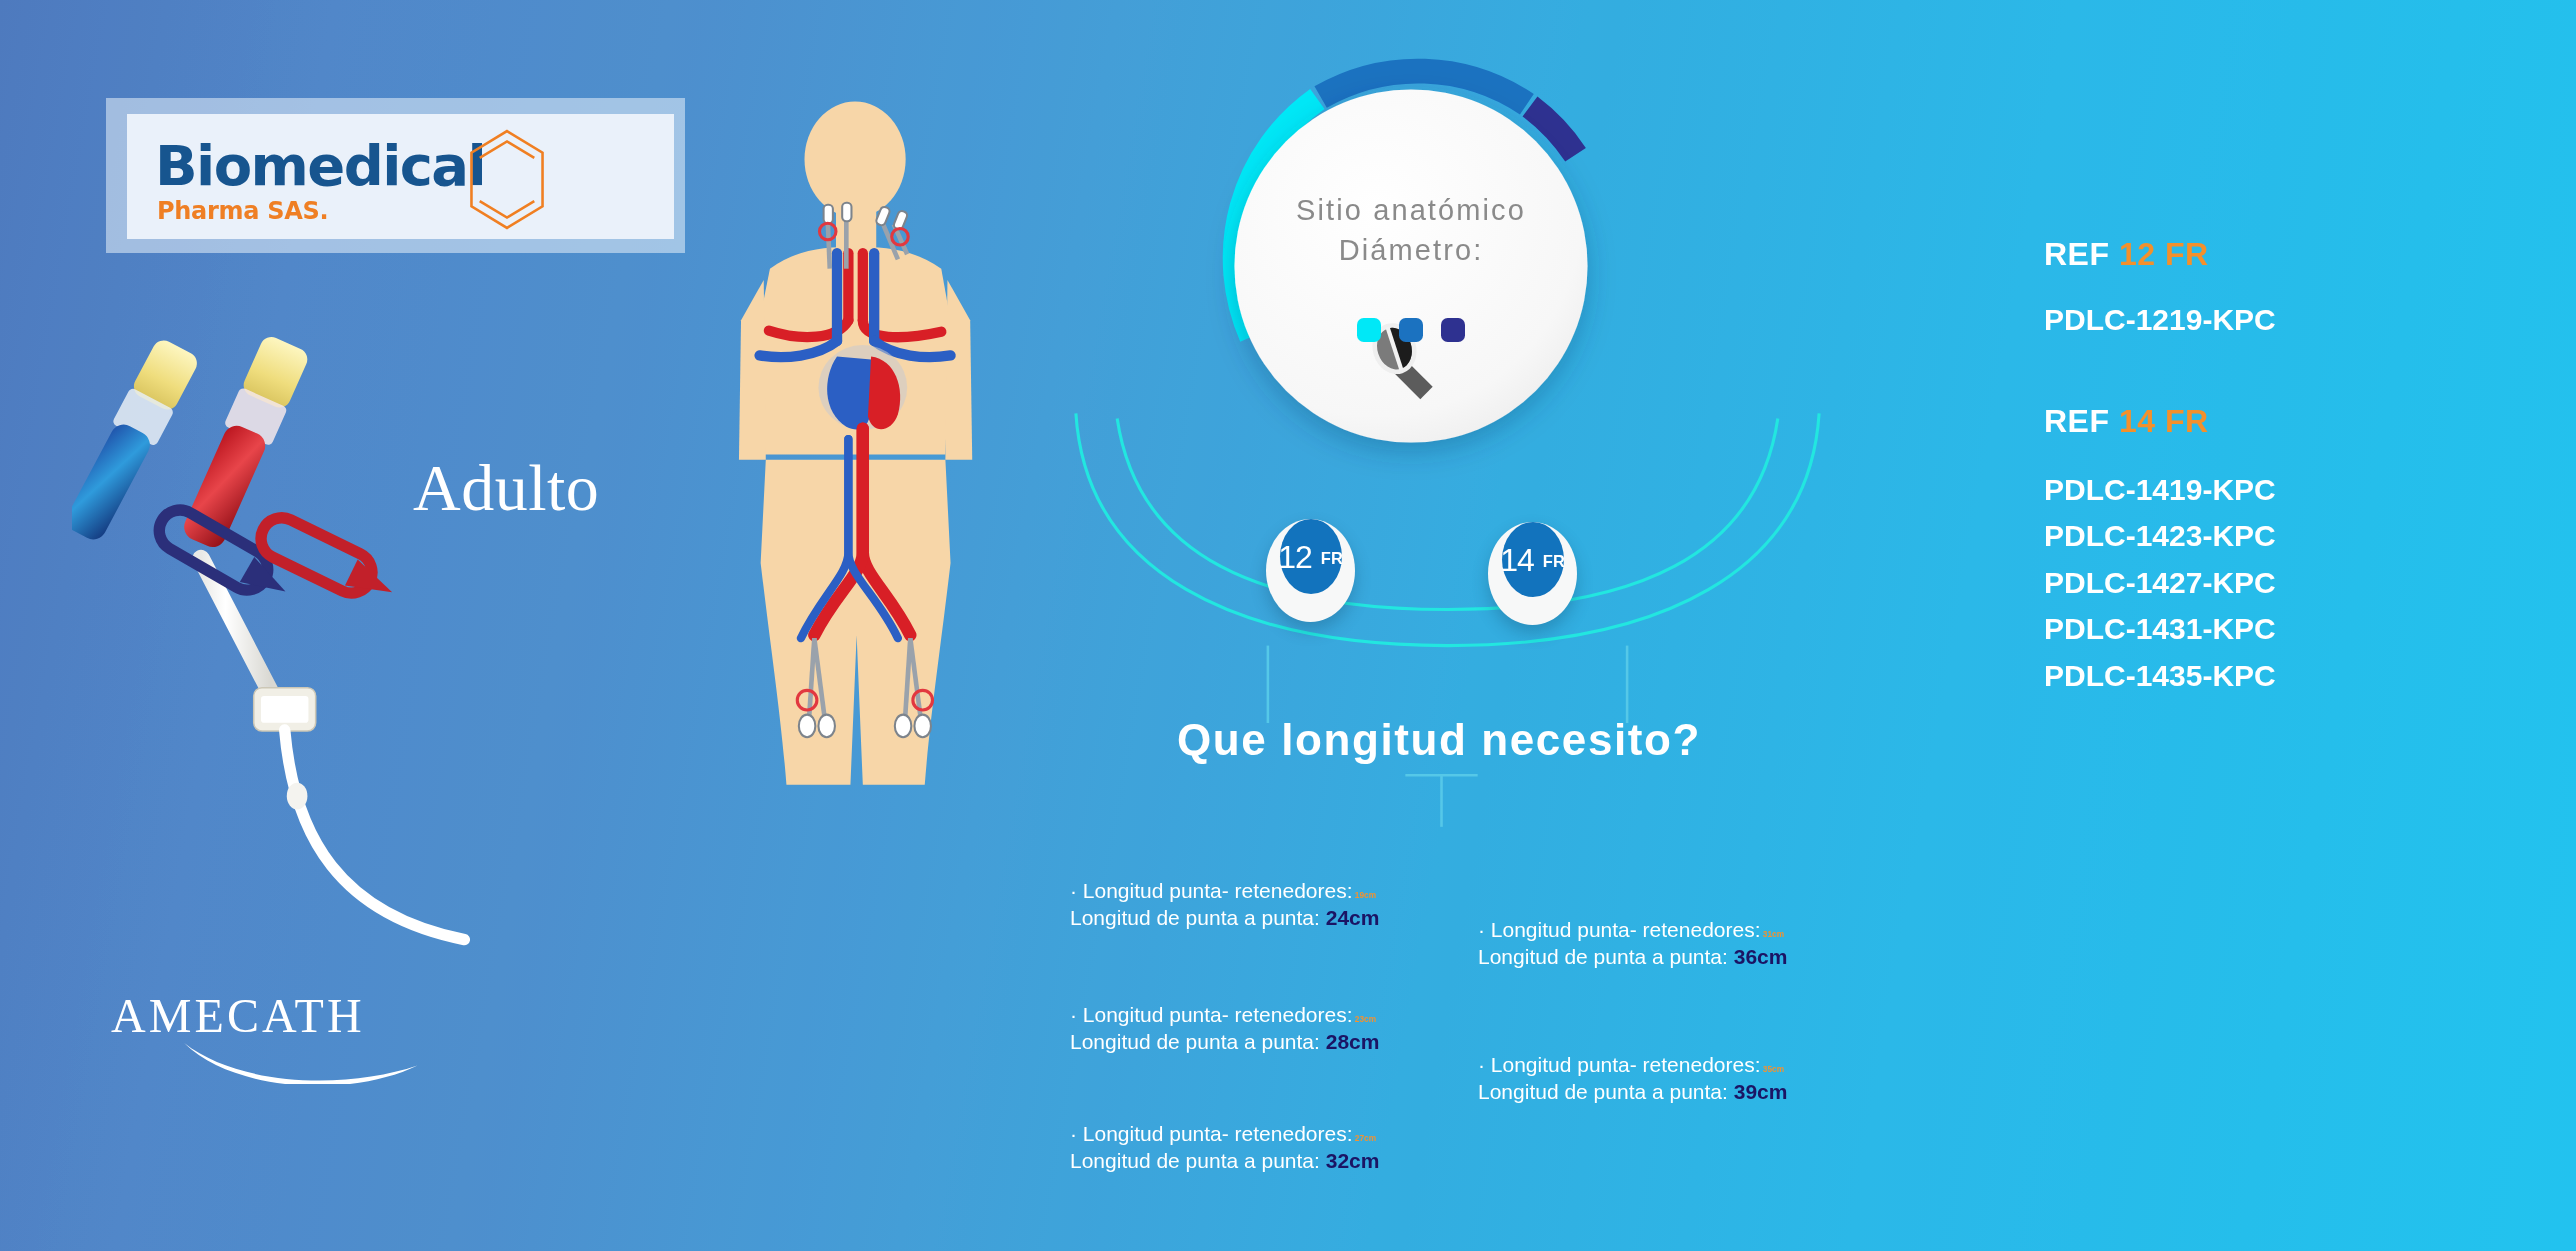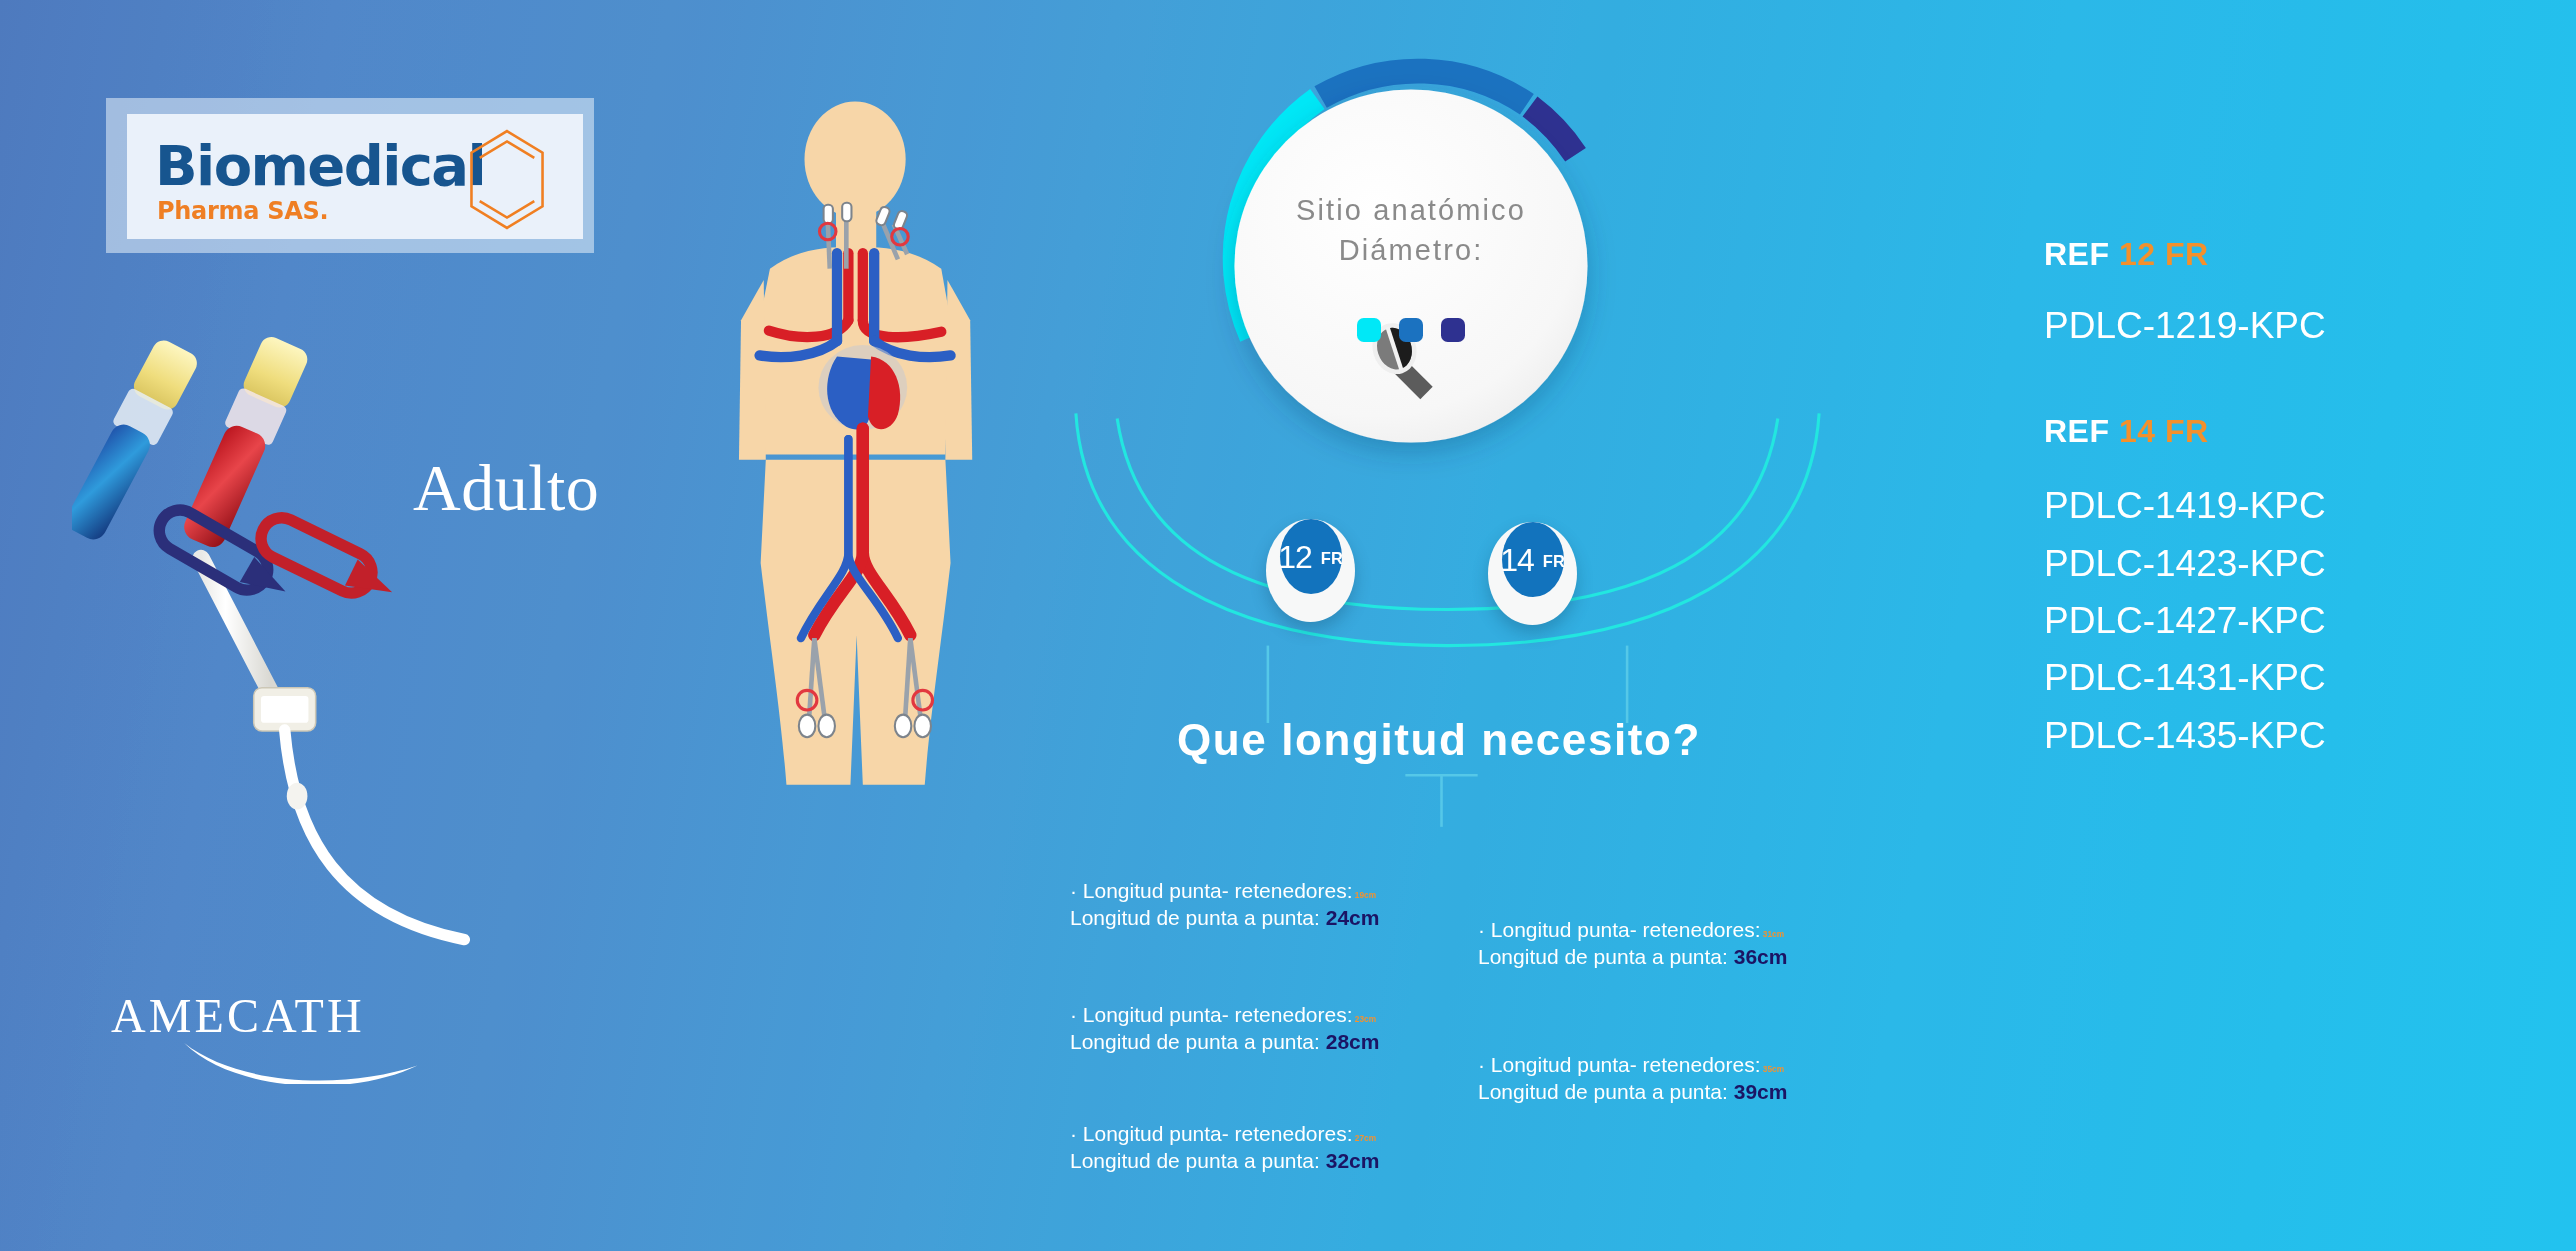--- a/index.html
+++ b/index.html
@@ -29,21 +29,21 @@
       linear-gradient(#ffffff 0 0);
     background-size:23px 7.2px, 7.2px 23px;
     background-position:0px 7.8px, 7.8px 0px;
     background-repeat:repeat;
     mix-blend-mode:overlay;
     pointer-events:none;
   }
 
   
   #logo-card{
-    position:absolute;left:106px;top:98px;width:488px;height:155px;
+    position:absolute;left:106px;top:98px;width:579px;height:155px;
   }
   #logo-card .plate-back{
     position:absolute;left:0;top:0;right:0;bottom:0;
     background:rgba(232,240,250,.55);
   }
   #logo-card .plate-front{
     position:absolute;left:20.7px;top:15.5px;right:11.4px;bottom:14.5px;
     background:#eaf1fa;
   }
   #logo-wordmark{
@@ -156,21 +156,21 @@
   #meas-5{left:1478px;top:1052px;}
 
   
   #ref-col{position:absolute;left:2044px;top:238px;width:413px;}
   .ref-head{
     font-size:32px;font-weight:700;color:#ffffff;letter-spacing:0.5px;line-height:1;
     margin-bottom:27px;
   }
   .ref-head .hl{color:#f3902c;}
   .ref-code{
-    font-size:37px;color:#ffffff;font-weight:400;letter-spacing:0px;line-height:1.55;
+    font-size:30px;color:#ffffff;font-weight:700;letter-spacing:0px;line-height:1.55;
     white-space:nowrap;
   }
   #ref-block-14{margin-top:61px;}
   #ref-block-14 .ref-head{margin-bottom:30px;}
 </style>
 </head>
 <body>
 
 <div id="stage">
 

